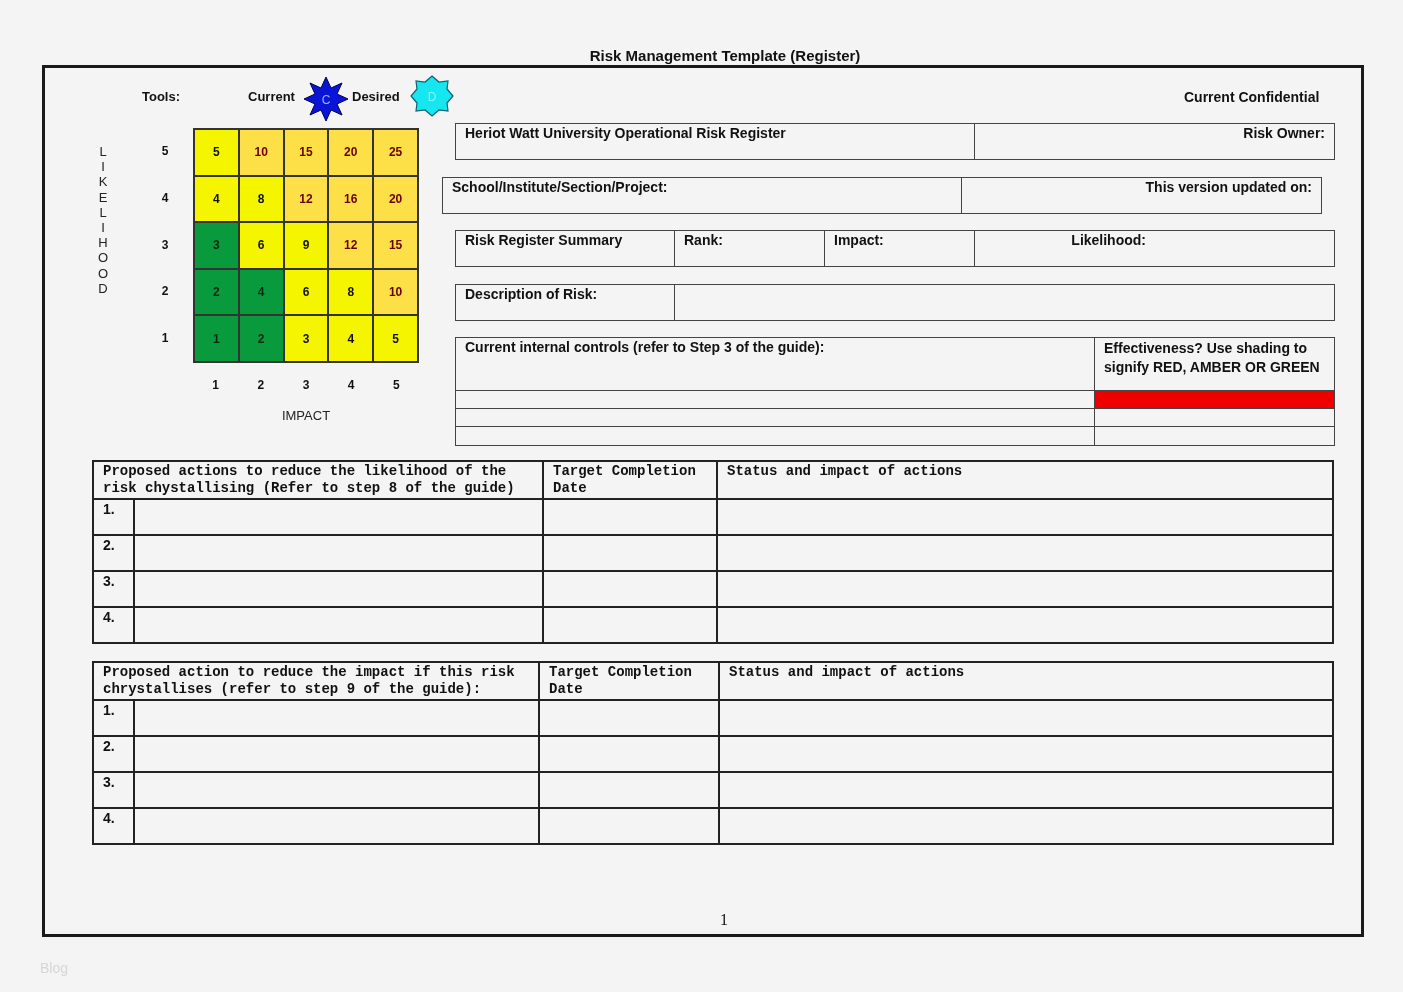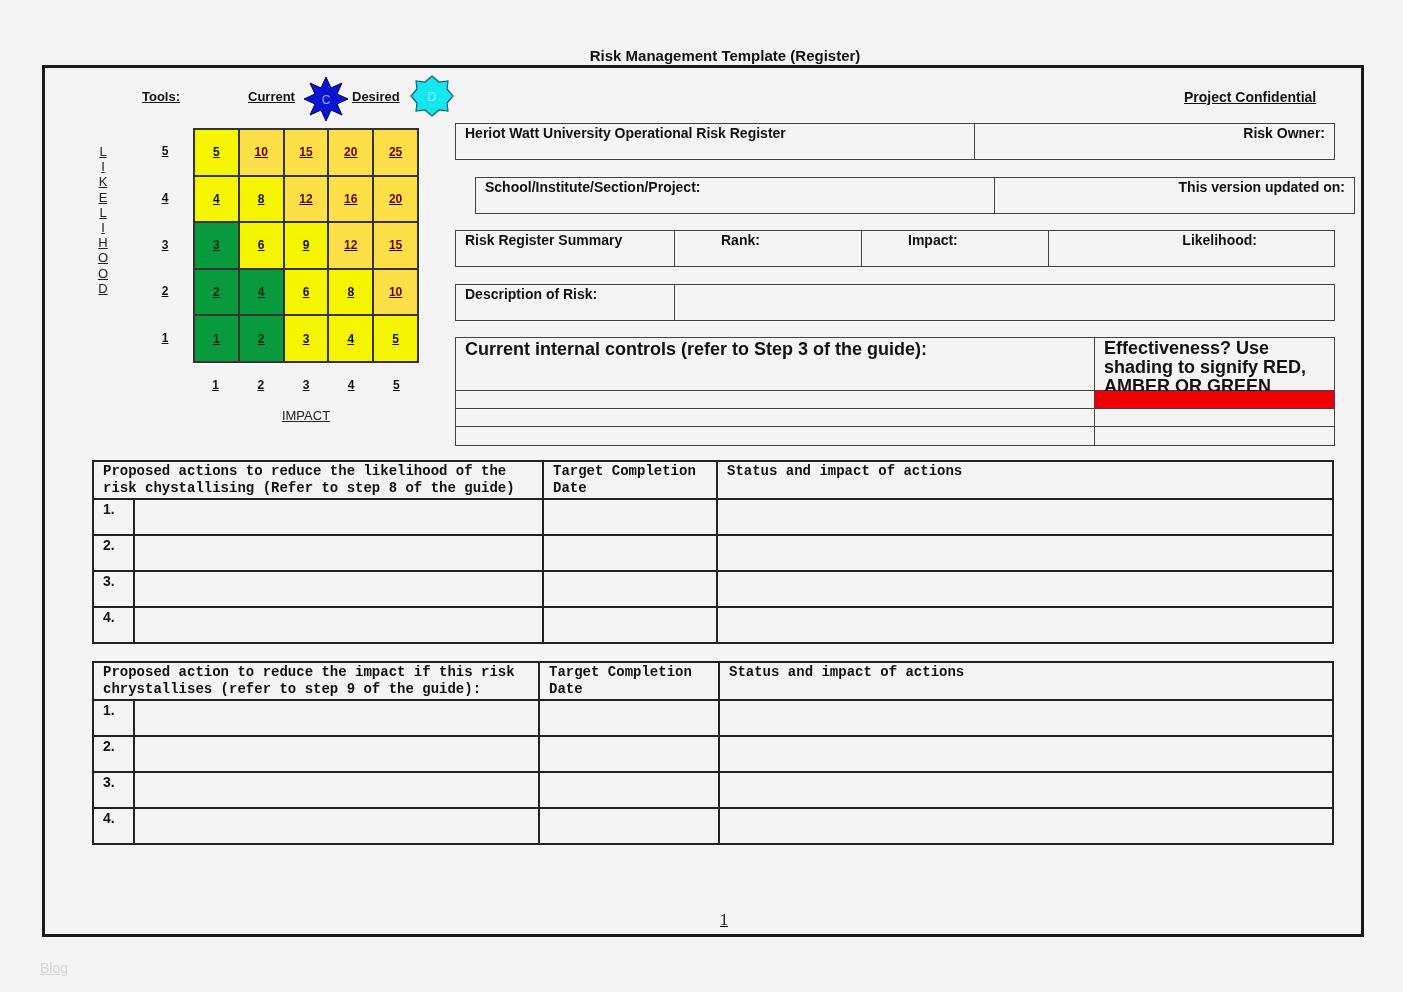--- a/index.html
+++ b/index.html
@@ -2,21 +2,21 @@
 <html><head>
 <meta charset="utf-8">
 <style>
   * { box-sizing: border-box; margin: 0; padding: 0; }
   html, body { width: 1403px; height: 992px; background: #f4f4f4; overflow: hidden; }
   body { position: relative; font-family: "Liberation Sans", sans-serif; color: #111; }
 
   .page-title { position: absolute; left: 0; width: 1450px; top: 47px; text-align: center; font-weight: bold; font-size: 15px; }
   .frame { position: absolute; left: 42px; top: 65px; width: 1322px; height: 872px; border: 3px solid #1a1a1a; }
 
-  .abs { position: absolute; text-decoration: underline; }
+  .abs { position: absolute; }
 
   .tools-label { left: 142px; top: 89px; font-size: 13px; font-weight: bold; }
   .current-label { left: 248px; top: 89px; font-size: 13px; font-weight: bold; }
   .desired-label { left: 352px; top: 89px; font-size: 13px; font-weight: bold; }
   .star { position: absolute; }
   .confidential { left: 1184px; top: 89px; font-size: 14px; font-weight: bold; }
 
   
   .likelihood-axis { left: 97px; top: 144px; width: 12px; font-size: 13px; line-height: 15.2px; text-align: center; color: #222; }
   .likelihood-axis span { display: block; }
@@ -25,27 +25,27 @@
   .matrix { left: 193px; top: 128px; width: 226px; height: 235px; display: grid; grid-template-columns: repeat(5, 1fr); grid-template-rows: repeat(5, 1fr); border: 1px solid #333; }
   .cell { border: 1px solid #333; display: flex; align-items: center; justify-content: center; font-size: 12px; font-weight: bold; }
   .cell.red { background: #fde047; color: #6a0000; }
   .cell.yellow { background: #f5f500; color: #111; }
   .cell.green { background: #0a9a3e; color: #0a2a10; }
   .col-labels { left: 193px; top: 378px; width: 226px; display: grid; grid-template-columns: repeat(5, 1fr); }
   .col-labels div { text-align: center; font-size: 12px; font-weight: bold; }
   .impact-axis { left: 193px; top: 408px; width: 226px; text-align: center; font-size: 13px; color: #222; }
 
   
-  .box { position: absolute; border: 1px solid #444; display: flex; gap: 37px; }
+  .box { position: absolute; border: 1px solid #444; display: flex; }
   .box > div { padding: 1px 9px; font-size: 14px; font-weight: bold; border-right: 1px solid #444; }
   .box > div:last-child { border-right: none; text-align: right; }
 
   .controls { position: absolute; left: 455px; top: 337px; width: 880px; border: 1px solid #444; }
   .controls .hdr { display: flex; height: 53px; border-bottom: 1px solid #444; }
-  .controls .hdr div { font-size: 18px; font-weight: bold; padding: 1px 9px; }
+  .controls .hdr div { font-size: 14px; font-weight: bold; padding: 1px 9px; }
   .controls .hdr .c1 { width: 639px; border-right: 1px solid #444; }
   .controls .hdr .c2 { flex: 1; line-height: 19px; }
   .controls .crow { display: flex; height: 18px; border-bottom: 1px solid #444; }
   .controls .crow:last-child { border-bottom: none; }
   .controls .crow .c1 { width: 639px; border-right: 1px solid #444; }
   .controls .crow .c2 { flex: 1; }
   .controls .crow .c2.red { background: #ee0000; }
 
   
   .actions { position: absolute; left: 92px; width: 1242px; border: 2px solid #222; border-collapse: collapse; table-layout: fixed; }
@@ -68,21 +68,21 @@
 <svg class="star" style="left:303px;top:76px" width="46" height="46" viewBox="0 0 46 46">
   <polygon points="23,1 28,12 39,7 34,18 45,23 34,28 39,39 28,34 23,45 18,34 7,39 12,28 1,23 12,18 7,7 18,12" fill="#0a14d6" stroke="#000050" stroke-width="1"></polygon>
   <text x="23" y="28" text-anchor="middle" font-size="12" fill="#9fb0ff" font-family="Liberation Sans, sans-serif">C</text>
 </svg>
 <div class="abs desired-label">Desired</div>
 <svg class="star" style="left:409px;top:74px" width="46" height="44" viewBox="0 0 46 44">
   <polygon points="23,2 30,8 39,7 38,15 44,22 38,29 39,37 30,36 23,42 16,36 7,37 8,29 2,22 8,15 7,7 16,8" fill="#16e6f0" stroke="#106070" stroke-width="1.2"></polygon>
   <text x="23" y="27" text-anchor="middle" font-size="12" fill="#7ff5f8" font-family="Liberation Sans, sans-serif">D</text>
 </svg>
 
-<div class="abs confidential">Project Confidential</div>
+<div class="abs confidential">Current Confidential</div>
 
 <div class="abs likelihood-axis" id="likelihood-axis">
     <span>L</span>
     <span>I</span>
     <span>K</span>
     <span>E</span>
     <span>L</span>
     <span>I</span>
     <span>H</span>
     <span>O</span>
@@ -129,21 +129,21 @@
   <div>3</div>
   <div>4</div>
   <div>5</div>
 </div>
 <div class="abs impact-axis">IMPACT</div>
 
 <div class="box" style="left:455px;top:123px;width:880px;height:37px">
   <div style="width:519px">Heriot Watt University Operational Risk Register</div>
   <div style="flex:1">Risk Owner:</div>
 </div>
-<div class="box" style="left:475px;top:177px;width:880px;height:37px">
+<div class="box" style="left:442px;top:177px;width:880px;height:37px">
   <div style="width:519px">School/Institute/Section/Project:</div>
   <div style="flex:1">This version updated on:</div>
 </div>
 <div class="box" style="left:455px;top:230px;width:880px;height:37px">
   <div style="width:219px">Risk Register Summary</div>
   <div style="width:150px">Rank:</div>
   <div style="width:150px">Impact:</div>
   <div style="width:180px">Likelihood:</div>
 </div>
 <div class="box" style="left:455px;top:284px;width:880px;height:37px">

